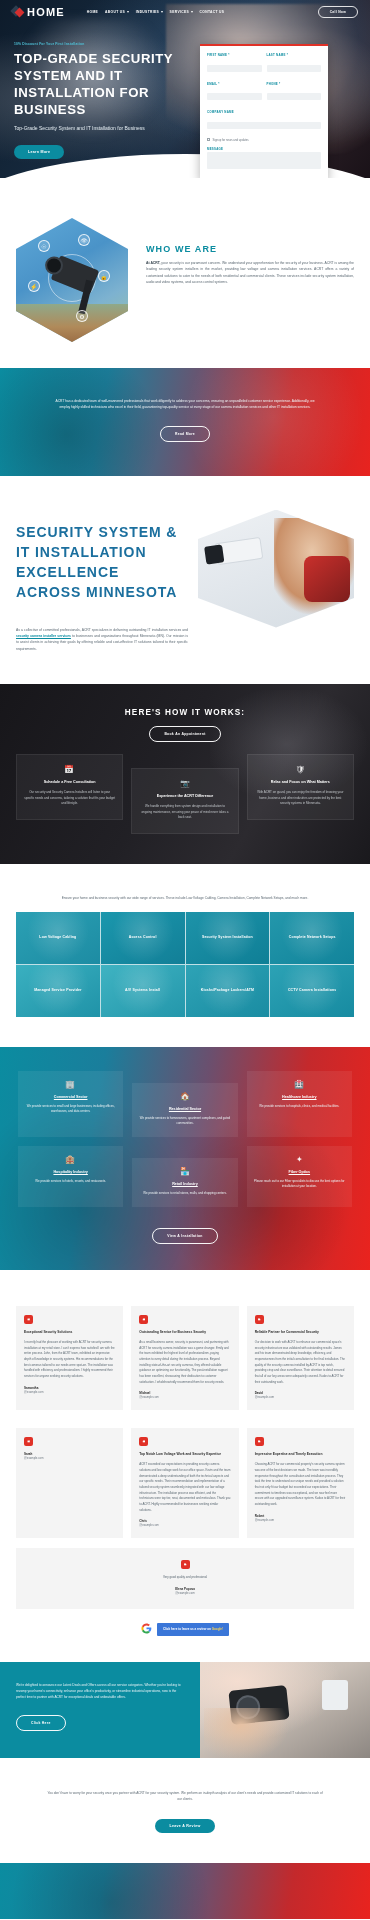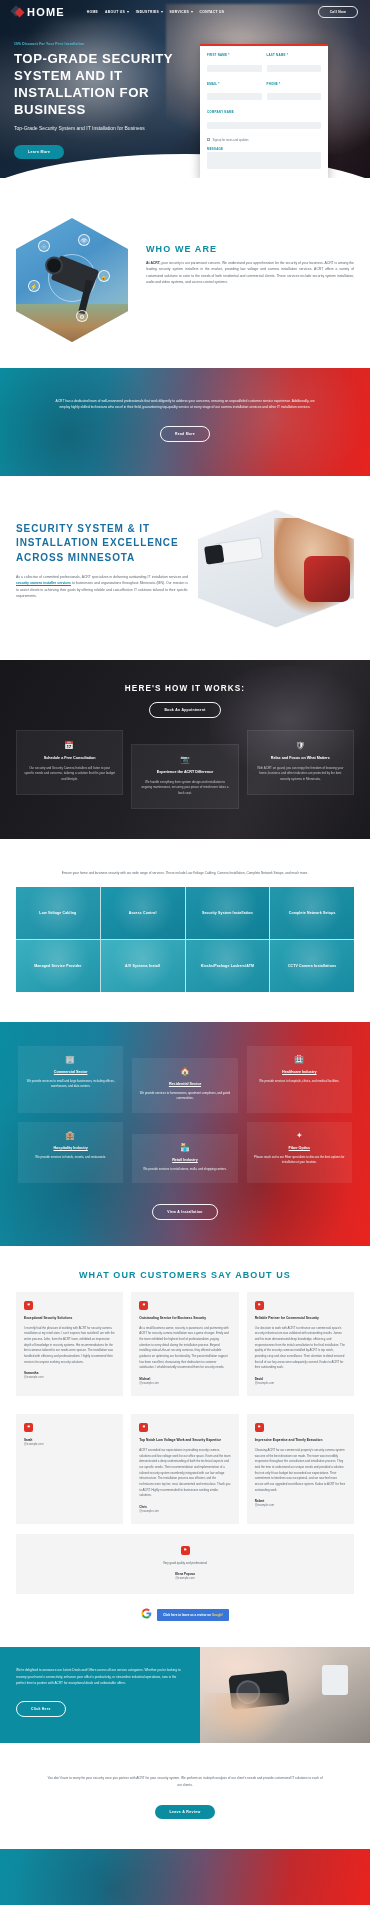--- a/index.html
+++ b/index.html
@@ -124,21 +124,21 @@
   .band-h2{ color:#fff;font-size:8.6px;font-weight:700;letter-spacing:1.1px;line-height:1.45;text-transform:uppercase;margin-bottom:8px; }
   .band-p{ color:#f2f6f8;font-size:3.3px;line-height:1.9;max-width:262px;margin:0 auto 10px auto; }
   .btn-ghost{
     display:inline-block;border:.8px solid rgba(255,255,255,.95);border-radius:10px;color:#fff;
     font-size:3.4px;font-weight:700;letter-spacing:.3px;padding:5px 14px;background:transparent;cursor:pointer;
   }
 
   
   .excel{ display:flex;padding:34px 16px 32px 16px;gap:10px;align-items:flex-start; }
   .excel-txt{ width:172px;padding-top:12px; }
-  .excel-h2{ color:#1b6f9e;font-size:10px;font-weight:700;letter-spacing:.9px;line-height:1.45;text-transform:uppercase;margin-bottom:9px; }
+  .excel-h2{ color:#1b6f9e;font-size:14px;font-weight:700;letter-spacing:.9px;line-height:1.45;text-transform:uppercase;margin-bottom:24px; }
   .excel .hex2{
     flex:1;height:118px;position:relative;
     clip-path:polygon(50% 0%,100% 25%,100% 75%,50% 100%,0% 75%,0% 25%);
     background:linear-gradient(160deg,#eef1f4 0%,#e2e7ec 50%,#d6dde3 100%);
     overflow:hidden;
   }
   .hex2 .cam2{ position:absolute;left:18px;top:30px;width:46px;height:22px;background:#f2f4f6;border-radius:3px;border:1px solid #d2d8de;transform:rotate(-8deg); }
   .hex2 .cam2:before{ content:"";position:absolute;left:-12px;top:1px;width:18px;height:18px;border-radius:3px;background:#1d2126; }
   .hex2 .hand2{
     position:absolute;right:-4px;top:8px;width:84px;height:96px;
@@ -456,21 +456,20 @@
         <a href="#" class="ind-t">Fiber Optics</a>
         <div class="ind-d">Please reach out to our Fiber specialists to discuss the best options for installation at your location.</div>
       </div>
     </div>
     <div class="ind-btn-wrap">
       <button class="btn-ghost">View A Installation</button>
     </div>
   </section>
 
   <section class="testi">
-    <h2 class="h2-teal">WHAT OUR CUSTOMERS SAY ABOUT US</h2>
     <div class="testi-grid">
       <div class="tcard">
         <div class="quote">❝</div>
         <div class="t-title">Exceptional Security Solutions</div>
         <div class="t-body">I recently had the pleasure of working with ACRT for security camera installation at my retail store. I can't express how satisfied I am with the entire process. John, from the ACRT team, exhibited an impressive depth of knowledge in security systems. His recommendations for the best cameras tailored to our needs were spot-on. The installation was handled with efficiency and professionalism. I highly recommend their services for anyone seeking security solutions.</div>
         <div class="t-name">Samantha</div>
         <div class="t-mail">@example.com</div>
       </div>
       <div class="tcard">
         <div class="quote">❝</div>

